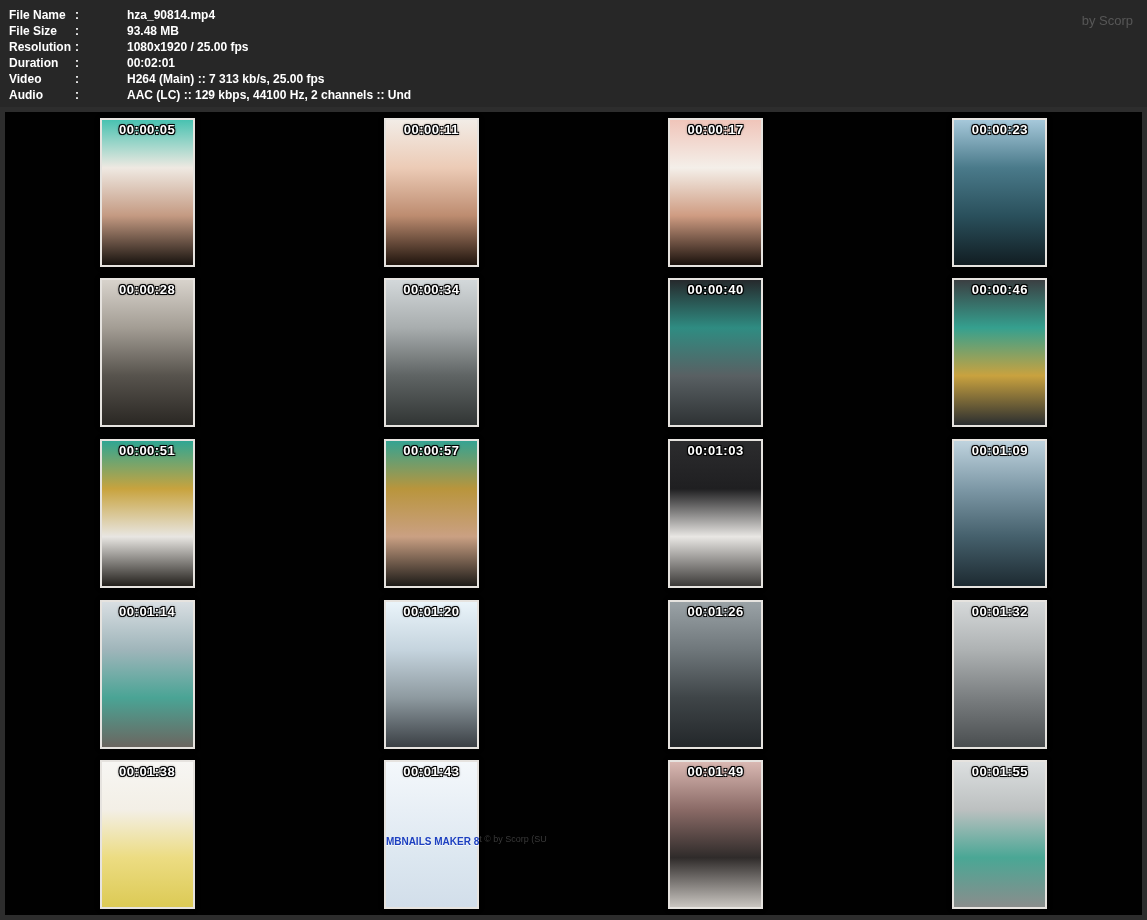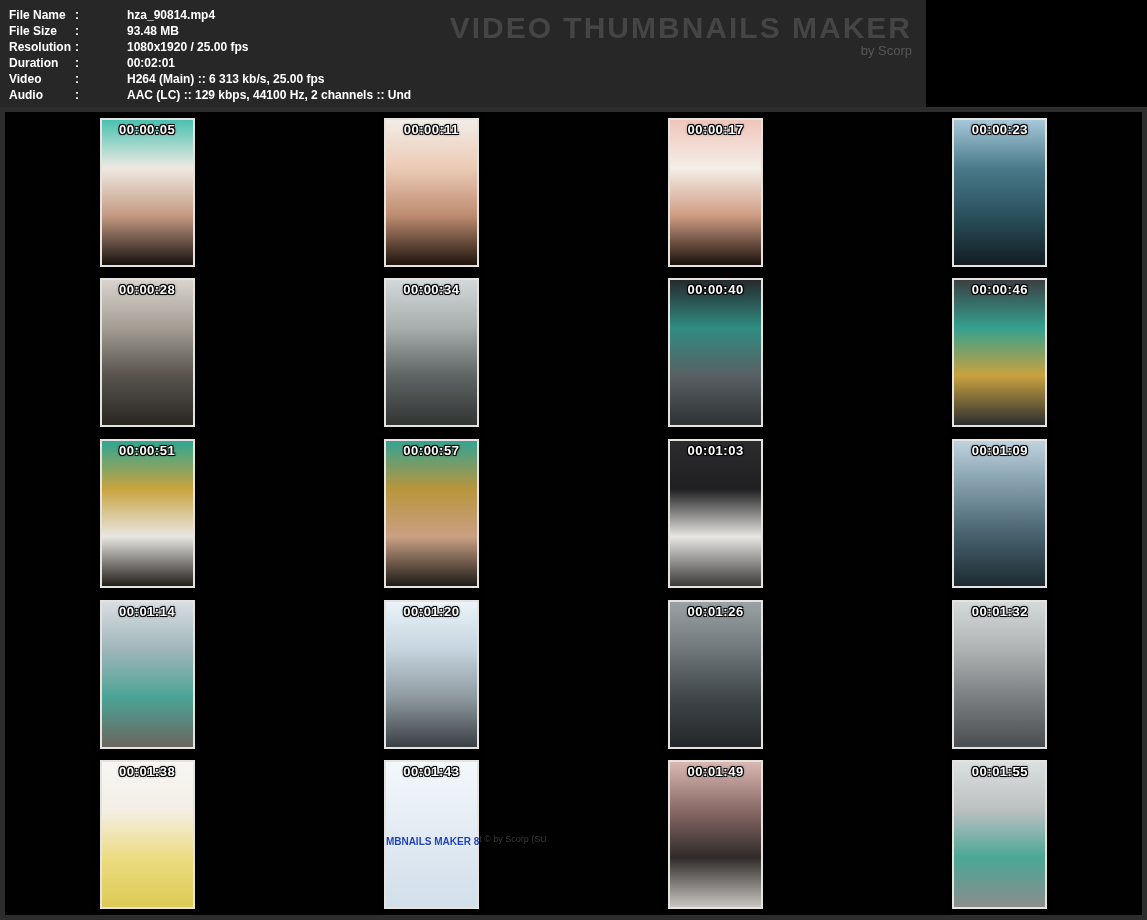--- a/index.html
+++ b/index.html
@@ -2,21 +2,21 @@
 <html><head>
 <meta charset="utf-8">
 <style>
   * { margin: 0; padding: 0; box-sizing: border-box; }
   html, body { width: 1147px; height: 920px; overflow: hidden; background: #000; }
   body { font-family: "Liberation Sans", sans-serif; }
 
   
   .header {
     position: relative;
-    width: 926px; height: 107px;
+    width: 1147px; height: 107px;
     background: #272727;
   }
   .meta-list { position: absolute; left: 9px; top: 7px; }
   .meta-row { display: flex; height: 16px; align-items: center; }
   .meta-label {
     display: inline-block; width: 66px;
     color: #fff; font-size: 12px; font-weight: bold;
   }
   .meta-colon { color: #fff; font-size: 12px; font-weight: bold; margin-right: 6px; }
   .meta-value { color: #fff; font-size: 12px; font-weight: bold; white-space: nowrap; padding-left: 42px; }
@@ -91,30 +91,29 @@
         <span class="meta-value">1080x1920 / 25.00 fps</span>
       </div>
       <div class="meta-row">
         <span class="meta-label">Duration</span>
         <span class="meta-colon">:</span>
         <span class="meta-value">00:02:01</span>
       </div>
       <div class="meta-row">
         <span class="meta-label">Video</span>
         <span class="meta-colon">:</span>
-        <span class="meta-value">H264 (Main) :: 6 313 kb/s, 25.00 fps</span>
+        <span class="meta-value">H264 (Main) :: 7 313 kb/s, 25.00 fps</span>
       </div>
       <div class="meta-row">
         <span class="meta-label">Audio</span>
         <span class="meta-colon">:</span>
         <span class="meta-value">AAC (LC) :: 129 kbps, 44100 Hz, 2 channels :: Und</span>
       </div>
     </div>
   <div class="branding">
-    <div class="app-title">VIDEO THUMBNAILS MAKER</div>
     <div class="app-byline">by Scorp</div>
   </div>
 </div>
 
 <div class="grid" id="thumb-grid">
     <div class="cell">
       <div class="thumb" style="background: linear-gradient(rgb(73, 194, 177) 0%, rgb(239, 233, 226) 33%, rgb(196, 154, 130) 66%, rgb(23, 18, 14) 100%);">
         <div class="timestamp">00:00:05</div>
       </div>
     </div>

